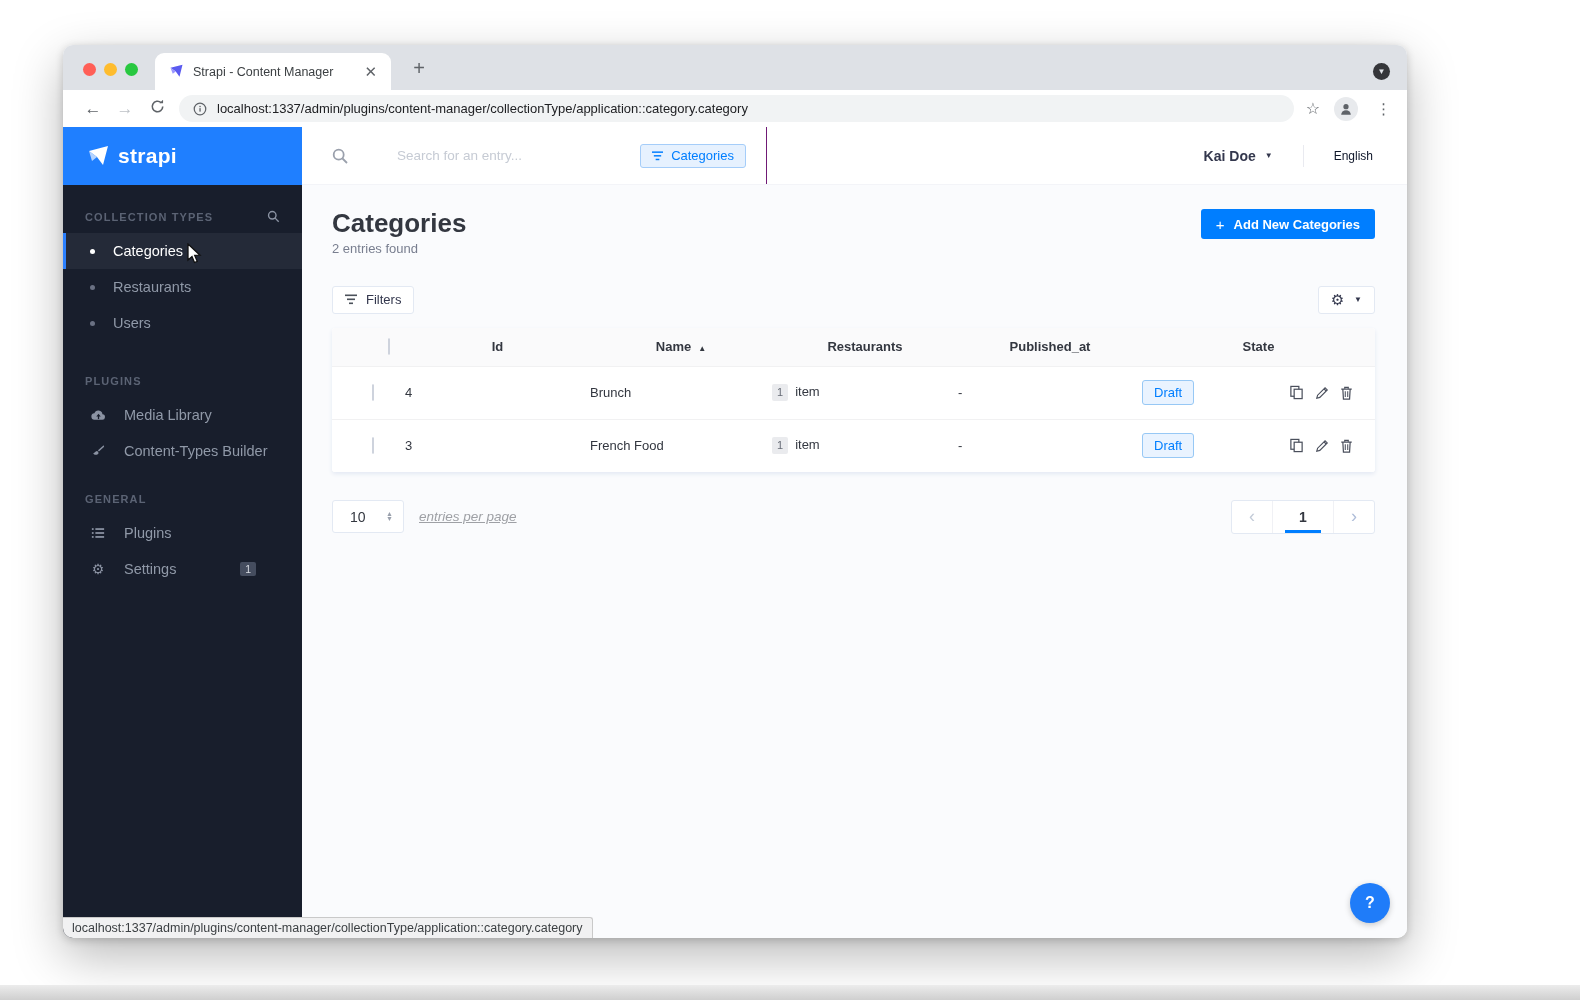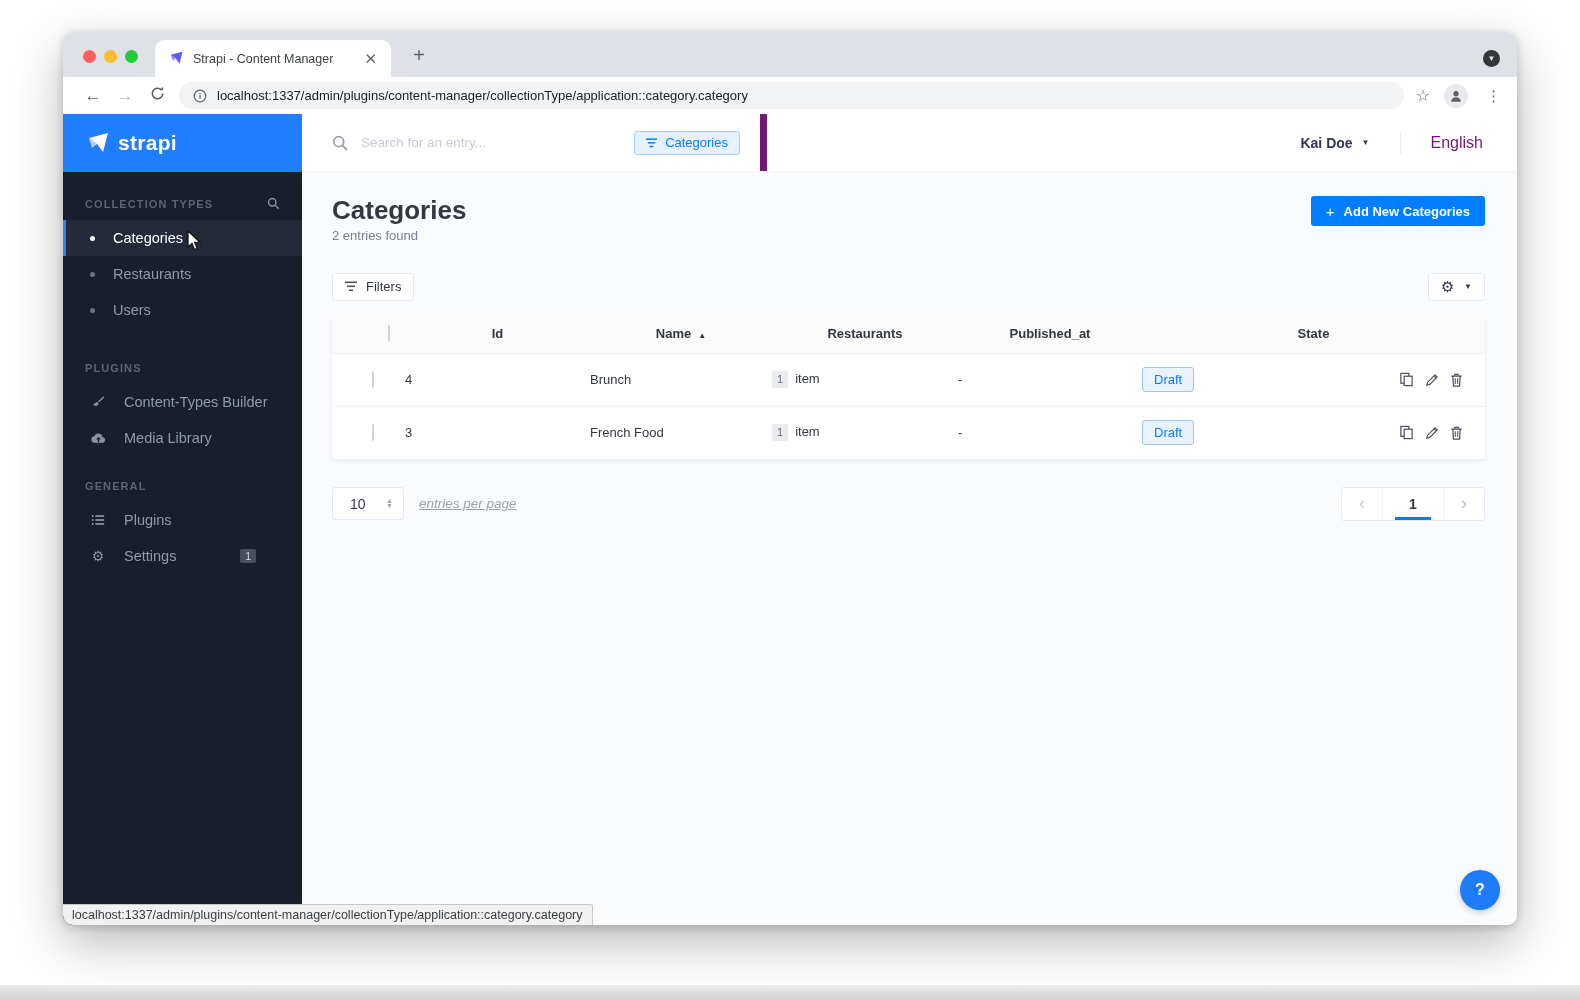--- a/index.html
+++ b/index.html
@@ -1,21 +1,21 @@
 <!DOCTYPE html>
 <html><head>
 <meta charset="utf-8">
 <style>
   * { margin:0; padding:0; box-sizing:border-box; }
   body {
     width:1580px; height:1000px; background:#ffffff; overflow:hidden; position:relative;
     font-family:"Liberation Sans", sans-serif;
   }
   .window {
-    position:absolute; left:63px; top:32px; width:1454px; height:893px;
+    position:absolute; left:63px; top:45px; width:1344px; height:893px;
     border-radius:10px; box-shadow:0 18px 50px rgba(0,0,0,.28), 0 2px 8px rgba(0,0,0,.18);
     background:#fff; overflow:hidden;
   }
   
   .tabbar { height:45px; background:#dee1e6; position:relative; }
   .traffic { position:absolute; left:20px; top:18px; display:flex; gap:8px; }
   .traffic span { width:13px; height:13px; border-radius:50%; display:block; }
   .t-red{ background:#ff5f57;} .t-yellow{ background:#febc2e;} .t-green{ background:#28c840;}
   .tab {
     position:absolute; left:92px; top:8px; width:236px; height:37px; background:#fff;
@@ -60,33 +60,33 @@
   .side-item.active::before { content:""; position:absolute; left:0; top:0; bottom:0; width:3px; background:#2b80ff; }
   .side-item .s-icon { width:16px; text-align:center; flex-shrink:0; display:flex; justify-content:center; }
   .side-badge {
     margin-left:auto; margin-right:46px; background:#454d5f; color:#d9dde4;
     font-size:10.5px; padding:2px 5px; border-radius:2px; line-height:1;
   }
   .cursor-svg { position:absolute; left:122px; top:116px; pointer-events:none; }
   
   .main { flex:1; display:flex; flex-direction:column; background:#fafbfd; min-width:0; }
   .topbar { height:58px; background:#fff; border-bottom:1px solid #f3f4f8; display:flex; align-items:center; flex-shrink:0; }
-  .search-zone { width:465px; height:100%; display:flex; align-items:center; padding:0 20px 0 30px; border-right:7px solid #701a75; }
+  .search-zone { width:465px; height:100%; display:flex; align-items:center; padding:0 20px 0 30px; border-right:1px solid #701a75;gap:36px; }
   .search-input { border:0; outline:none; flex:1; margin-left:13px; font-size:13.5px; color:#333740; font-family:"Liberation Sans",sans-serif; background:transparent; min-width:0; }
   .search-input::placeholder { color:#c6cbd4; }
   .chip {
     display:flex; align-items:center; gap:8px; height:24px; padding:0 11px;
     background:#e6f1fe; border:1px solid #a5cdf9; border-radius:3px; color:#007eff; font-size:13px;
   }
   .top-spacer { flex:1; }
   .user-zone { display:flex; align-items:center; }
   .user-name { font-size:14px; color:#33374d; font-weight:600; }
   .user-caret { font-size:8px; color:#33374d; margin-left:9px; }
   .top-vdiv { width:1px; height:22px; background:#e9eaf0; margin:0 30px; }
-  .lang { font-size:16px; color:#701a75; margin-right:34px; }
+  .lang { font-size:12px; color:#0f172a; margin-right:34px; }
   .content { padding:24px 32px 0 30px; position:relative; flex:1; }
   .page-head { display:flex; justify-content:space-between; align-items:flex-start; }
   .page-title { font-size:26px; font-weight:bold; color:#333740; line-height:1.1; }
   .page-sub { font-size:13px; color:#787e8f; margin-top:3px; }
   .btn-primary {
     display:flex; align-items:center; gap:9px; height:30px; padding:0 15px; background:#007eff;
     border:0; border-radius:3px; color:#fff; font-size:13px; font-weight:bold; cursor:pointer;
     font-family:"Liberation Sans",sans-serif;
   }
   .btn-primary .plus { font-weight:normal; font-size:15px; line-height:1; }
@@ -230,36 +230,36 @@
           <span>Users</span>
         </div>
       </div>
 
       <div class="side-section" style="margin-top:34px;">
         <div class="side-title">
           <span>PLUGINS</span>
         </div>
         <div class="side-item">
           <span class="s-icon">
-            <svg width="14" height="14" viewBox="0 0 16 16">
-                <path d="M14.5 1.5 L8 7 L9 8.5 L15 3 Z" fill="#8b93a3"></path>
-                <path d="M7.2 8 C5 8 4.6 10.2 2.5 10.8 C4 13 7.5 12.8 8.8 10.2 Z" fill="#8b93a3"></path>
-              </svg>
-          </span>
-          <span>Content-Types Builder</span>
-        </div>
-        <div class="side-item">
-          <span class="s-icon">
             <svg width="15" height="15" viewBox="0 0 16 16">
                 <path d="M4 12.5 a3.4 3.4 0 0 1-.4-6.8 a4.4 4.4 0 0 1 8.6 1 a2.9 2.9 0 0 1-.4 5.8 Z" fill="#8b93a3"></path>
                 <path d="M8 6 L10.4 9 L5.6 9 Z" fill="#181e2c"></path>
                 <rect x="7.3" y="8.4" width="1.4" height="3.4" fill="#181e2c"></rect>
               </svg>
           </span>
           <span>Media Library</span>
+        </div>
+        <div class="side-item">
+          <span class="s-icon">
+            <svg width="14" height="14" viewBox="0 0 16 16">
+                <path d="M14.5 1.5 L8 7 L9 8.5 L15 3 Z" fill="#8b93a3"></path>
+                <path d="M7.2 8 C5 8 4.6 10.2 2.5 10.8 C4 13 7.5 12.8 8.8 10.2 Z" fill="#8b93a3"></path>
+              </svg>
+          </span>
+          <span>Content-Types Builder</span>
         </div>
       </div>
 
       <div class="side-section" style="margin-top:24px;">
         <div class="side-title">
           <span>GENERAL</span>
         </div>
         <div class="side-item">
           <span class="s-icon">
             <svg width="14" height="14" viewBox="0 0 16 16">

